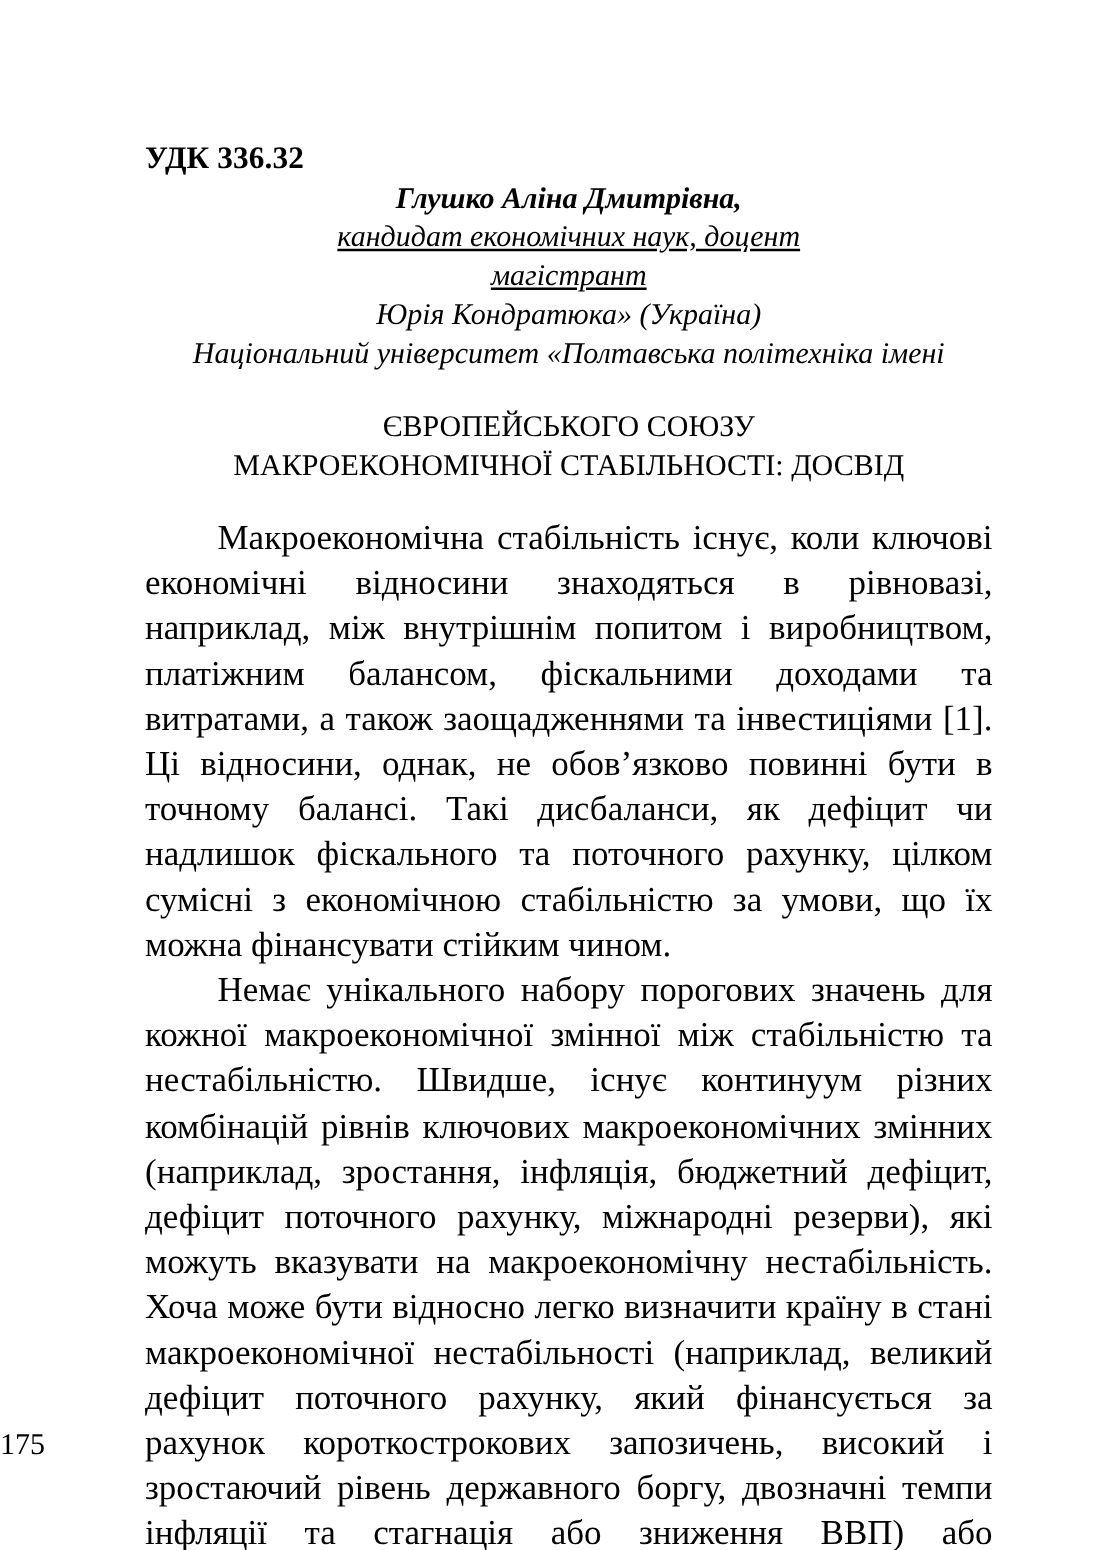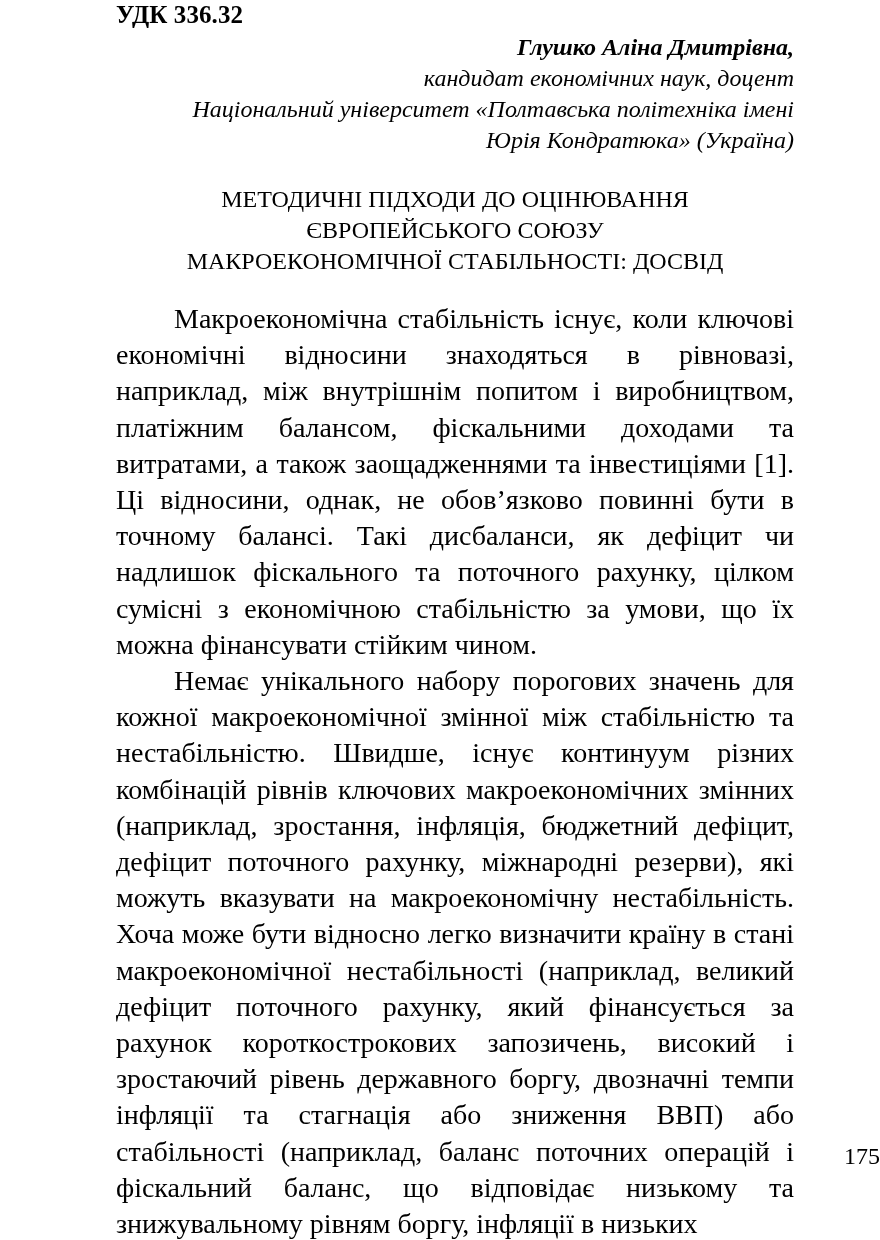--- a/index.html
+++ b/index.html
@@ -30,36 +30,38 @@
     top: 0;
     width: 678px;
   }
 
   
   .udc {
     font-weight: bold;
     font-size: 25px;
     line-height: 30px;
     letter-spacing: 0.1px;
+    padding-top: 112px;
     text-align: left;
   }
 
   
   .author-block {
-    text-align: right;
+    text-align: center;
     font-style: italic;
     font-size: 24px;
     line-height: 31px;
     margin-top: 2px;
   }
   .author-block .name {
     font-weight: bold;
   }
   .author-block .role {
     font-weight: normal;
+    text-decoration: underline;
   }
   .author-block .affiliation {
     font-weight: normal;
   }
 
   
   .doc-title {
     text-align: center;
     font-size: 24px;
     line-height: 31px;
@@ -83,43 +85,43 @@
     text-indent: 58px;
     hyphens: none;
   }
 
   
   .folio {
     position: absolute;
     left: 0;
     right: 0;
     top: 1142px;
-    text-align: right;
+    text-align: left;
     font-size: 24px;
     line-height: 28px;
   }
 </style>
 </head>
 <body>
 
 <div class="page">
 
   <div class="content">
 
     <div class="udc">УДК 336.32</div>
 
     <div class="author-block">
       <div class="name">Глушко Аліна Дмитрівна,</div>
       <div class="role">кандидат економічних наук, доцент</div>
+      <div class="role">магістрант</div>
+      <div class="affiliation">Юрія Кондратюка» (Україна)</div>
       <div class="affiliation">Національний університет «Полтавська політехніка імені</div>
-      <div class="affiliation">Юрія Кондратюка» (Україна)</div>
     </div>
 
     <div class="doc-title">
-      <span class="tline">МЕТОДИЧНІ ПІДХОДИ ДО ОЦІНЮВАННЯ</span>
       <span class="tline">ЄВРОПЕЙСЬКОГО СОЮЗУ</span>
       <span class="tline">МАКРОЕКОНОМІЧНОЇ СТАБІЛЬНОСТІ: ДОСВІД</span>
     </div>
 
     <div class="body-text">
       <p>Макроекономічна стабільність існує, коли ключові економічні відносини знаходяться в рівновазі, наприклад, між внутрішнім попитом і виробництвом, платіжним балансом, фіскальними доходами та витратами, а також заощадженнями та інвестиціями [1]. Ці відносини, однак, не обов’язково повинні бути в точному балансі. Такі дисбаланси, як дефіцит чи надлишок фіскального та поточного рахунку, цілком сумісні з економічною стабільністю за умови, що їх можна фінансувати стійким чином.</p>
       <p>Немає унікального набору порогових значень для кожної макроекономічної змінної між стабільністю та нестабільністю. Швидше, існує континуум різних комбінацій рівнів ключових макроекономічних змінних (наприклад, зростання, інфляція, бюджетний дефіцит, дефіцит поточного рахунку, міжнародні резерви), які можуть вказувати на макроекономічну нестабільність. Хоча може бути відносно легко визначити країну в стані макроекономічної нестабільності (наприклад, великий дефіцит поточного рахунку, який фінансується за рахунок короткострокових запозичень, високий і зростаючий рівень державного боргу, двозначні темпи інфляції та стагнація або зниження ВВП) або стабільності (наприклад, баланс поточних операцій і фіскальний баланс, що відповідає низькому та знижувальному рівням боргу, інфляції в низьких</p>
     </div>
 
   </div>

